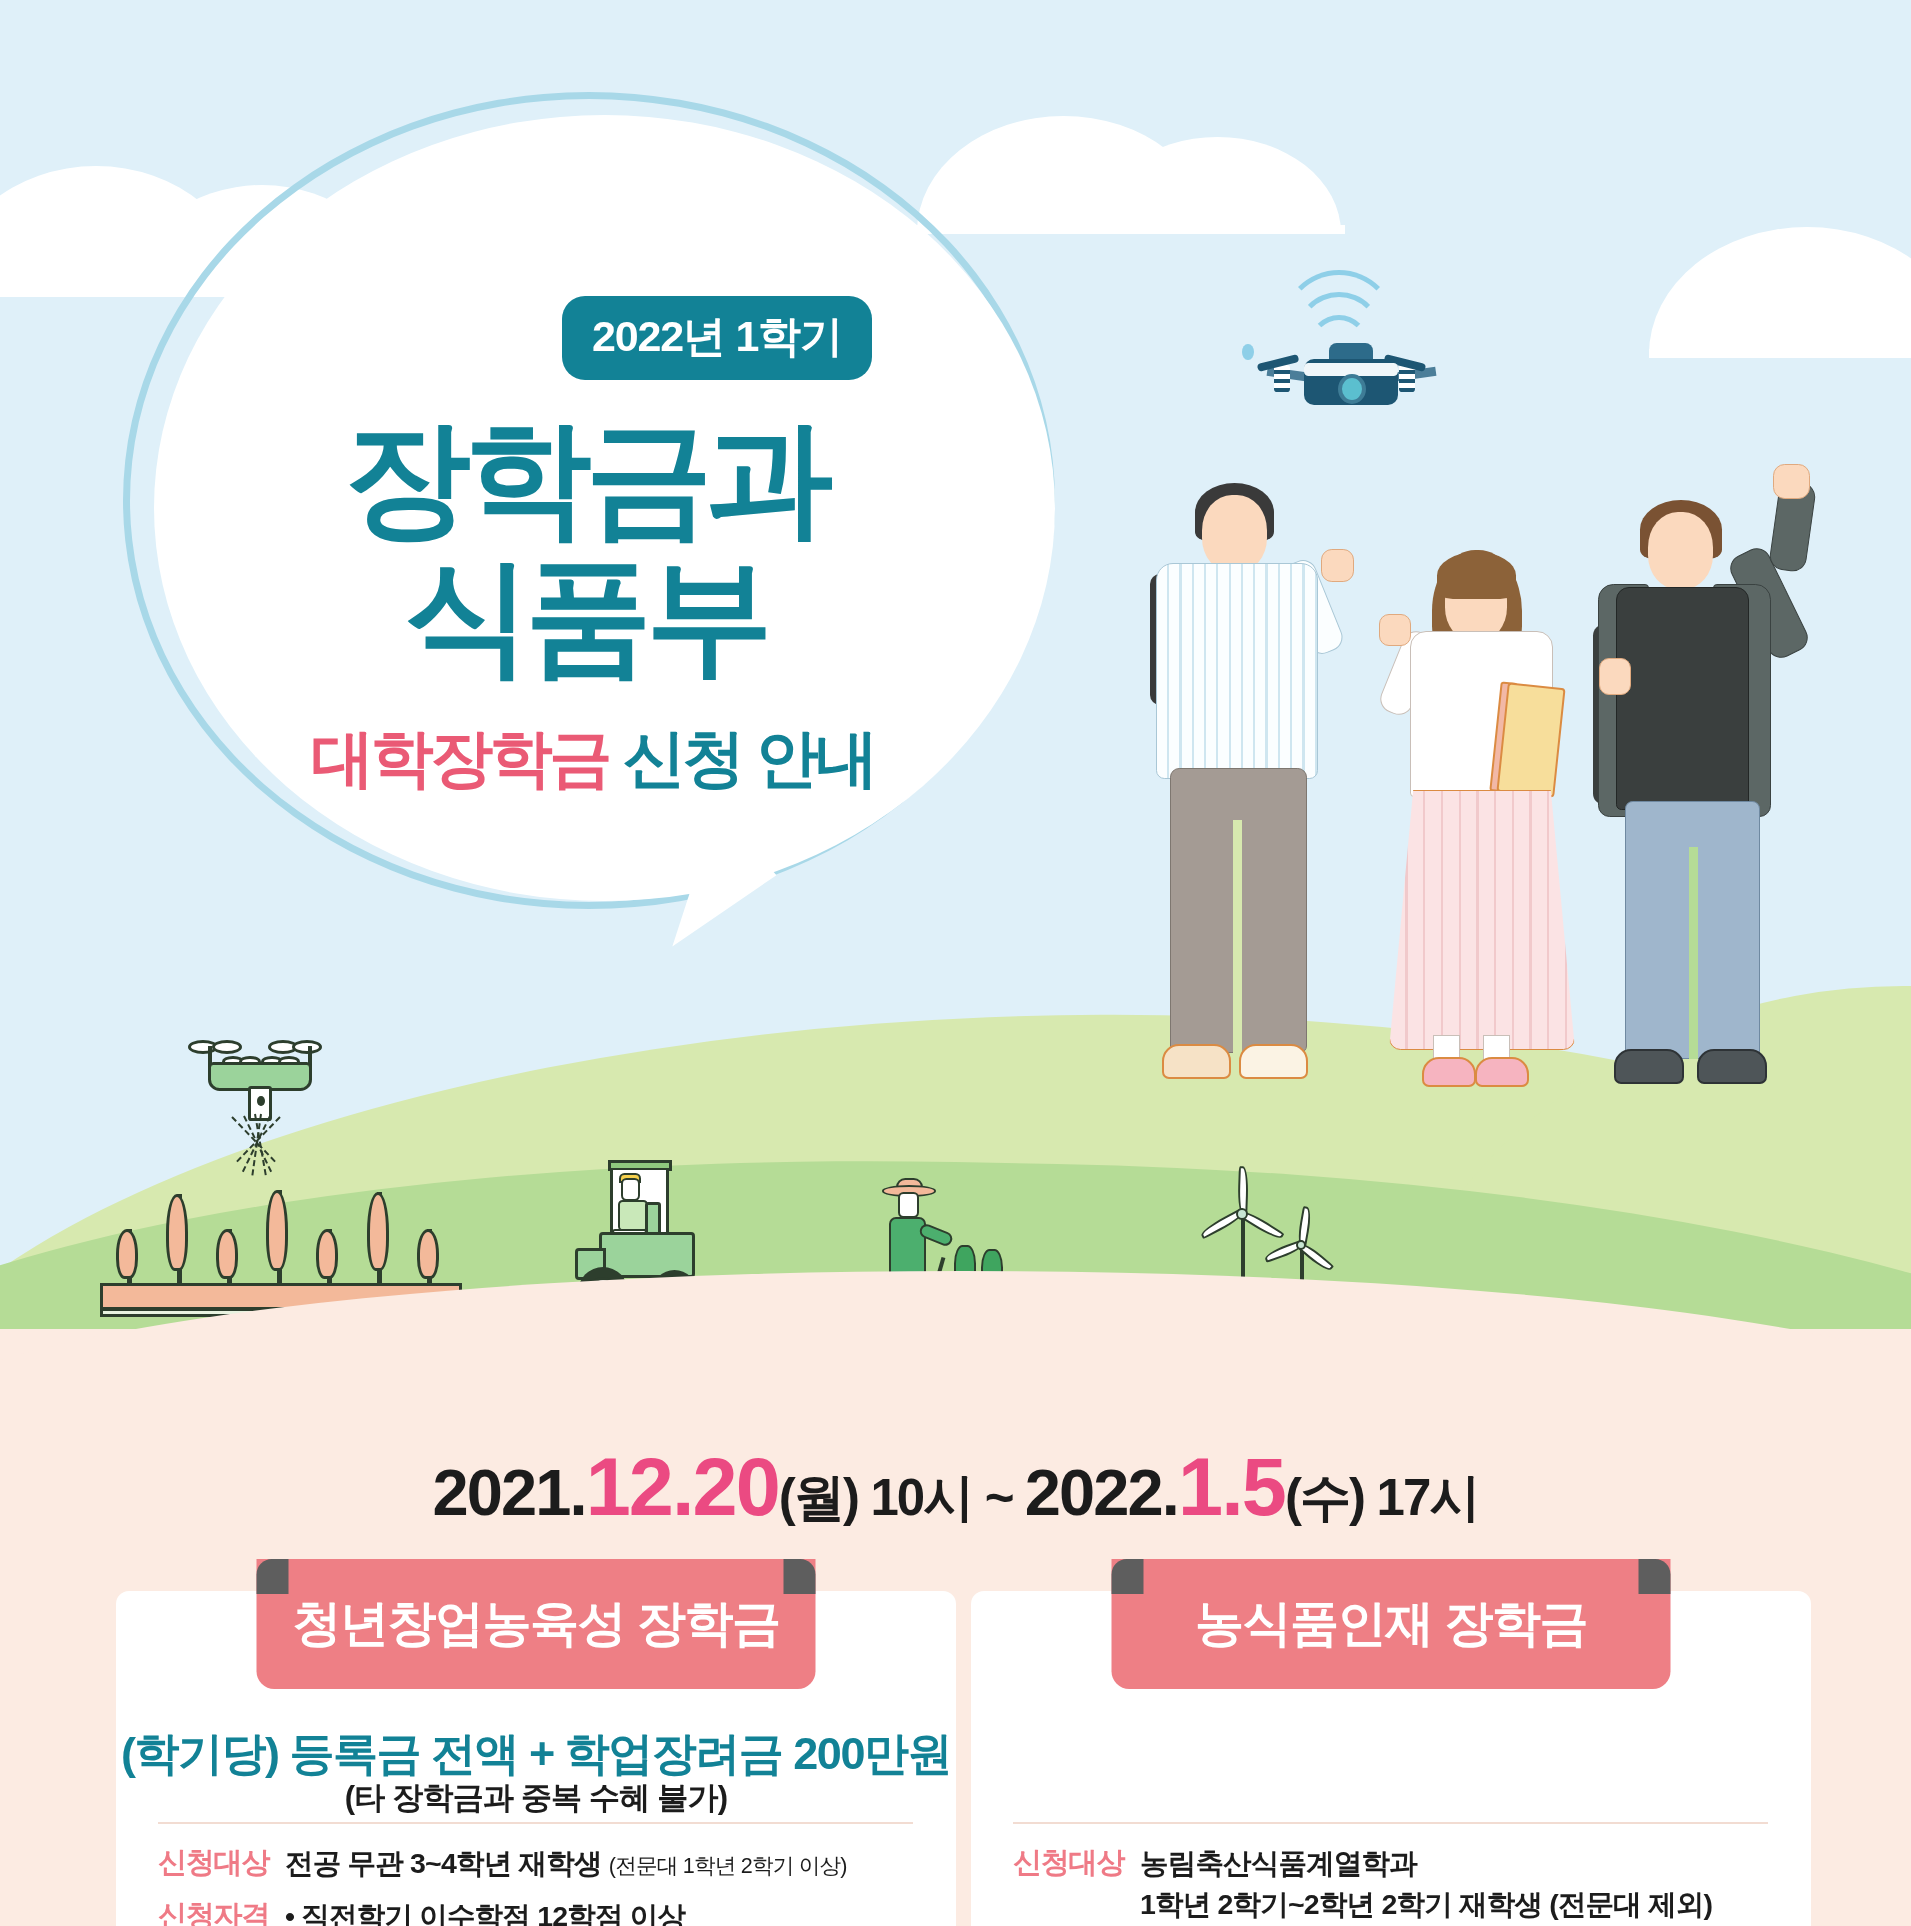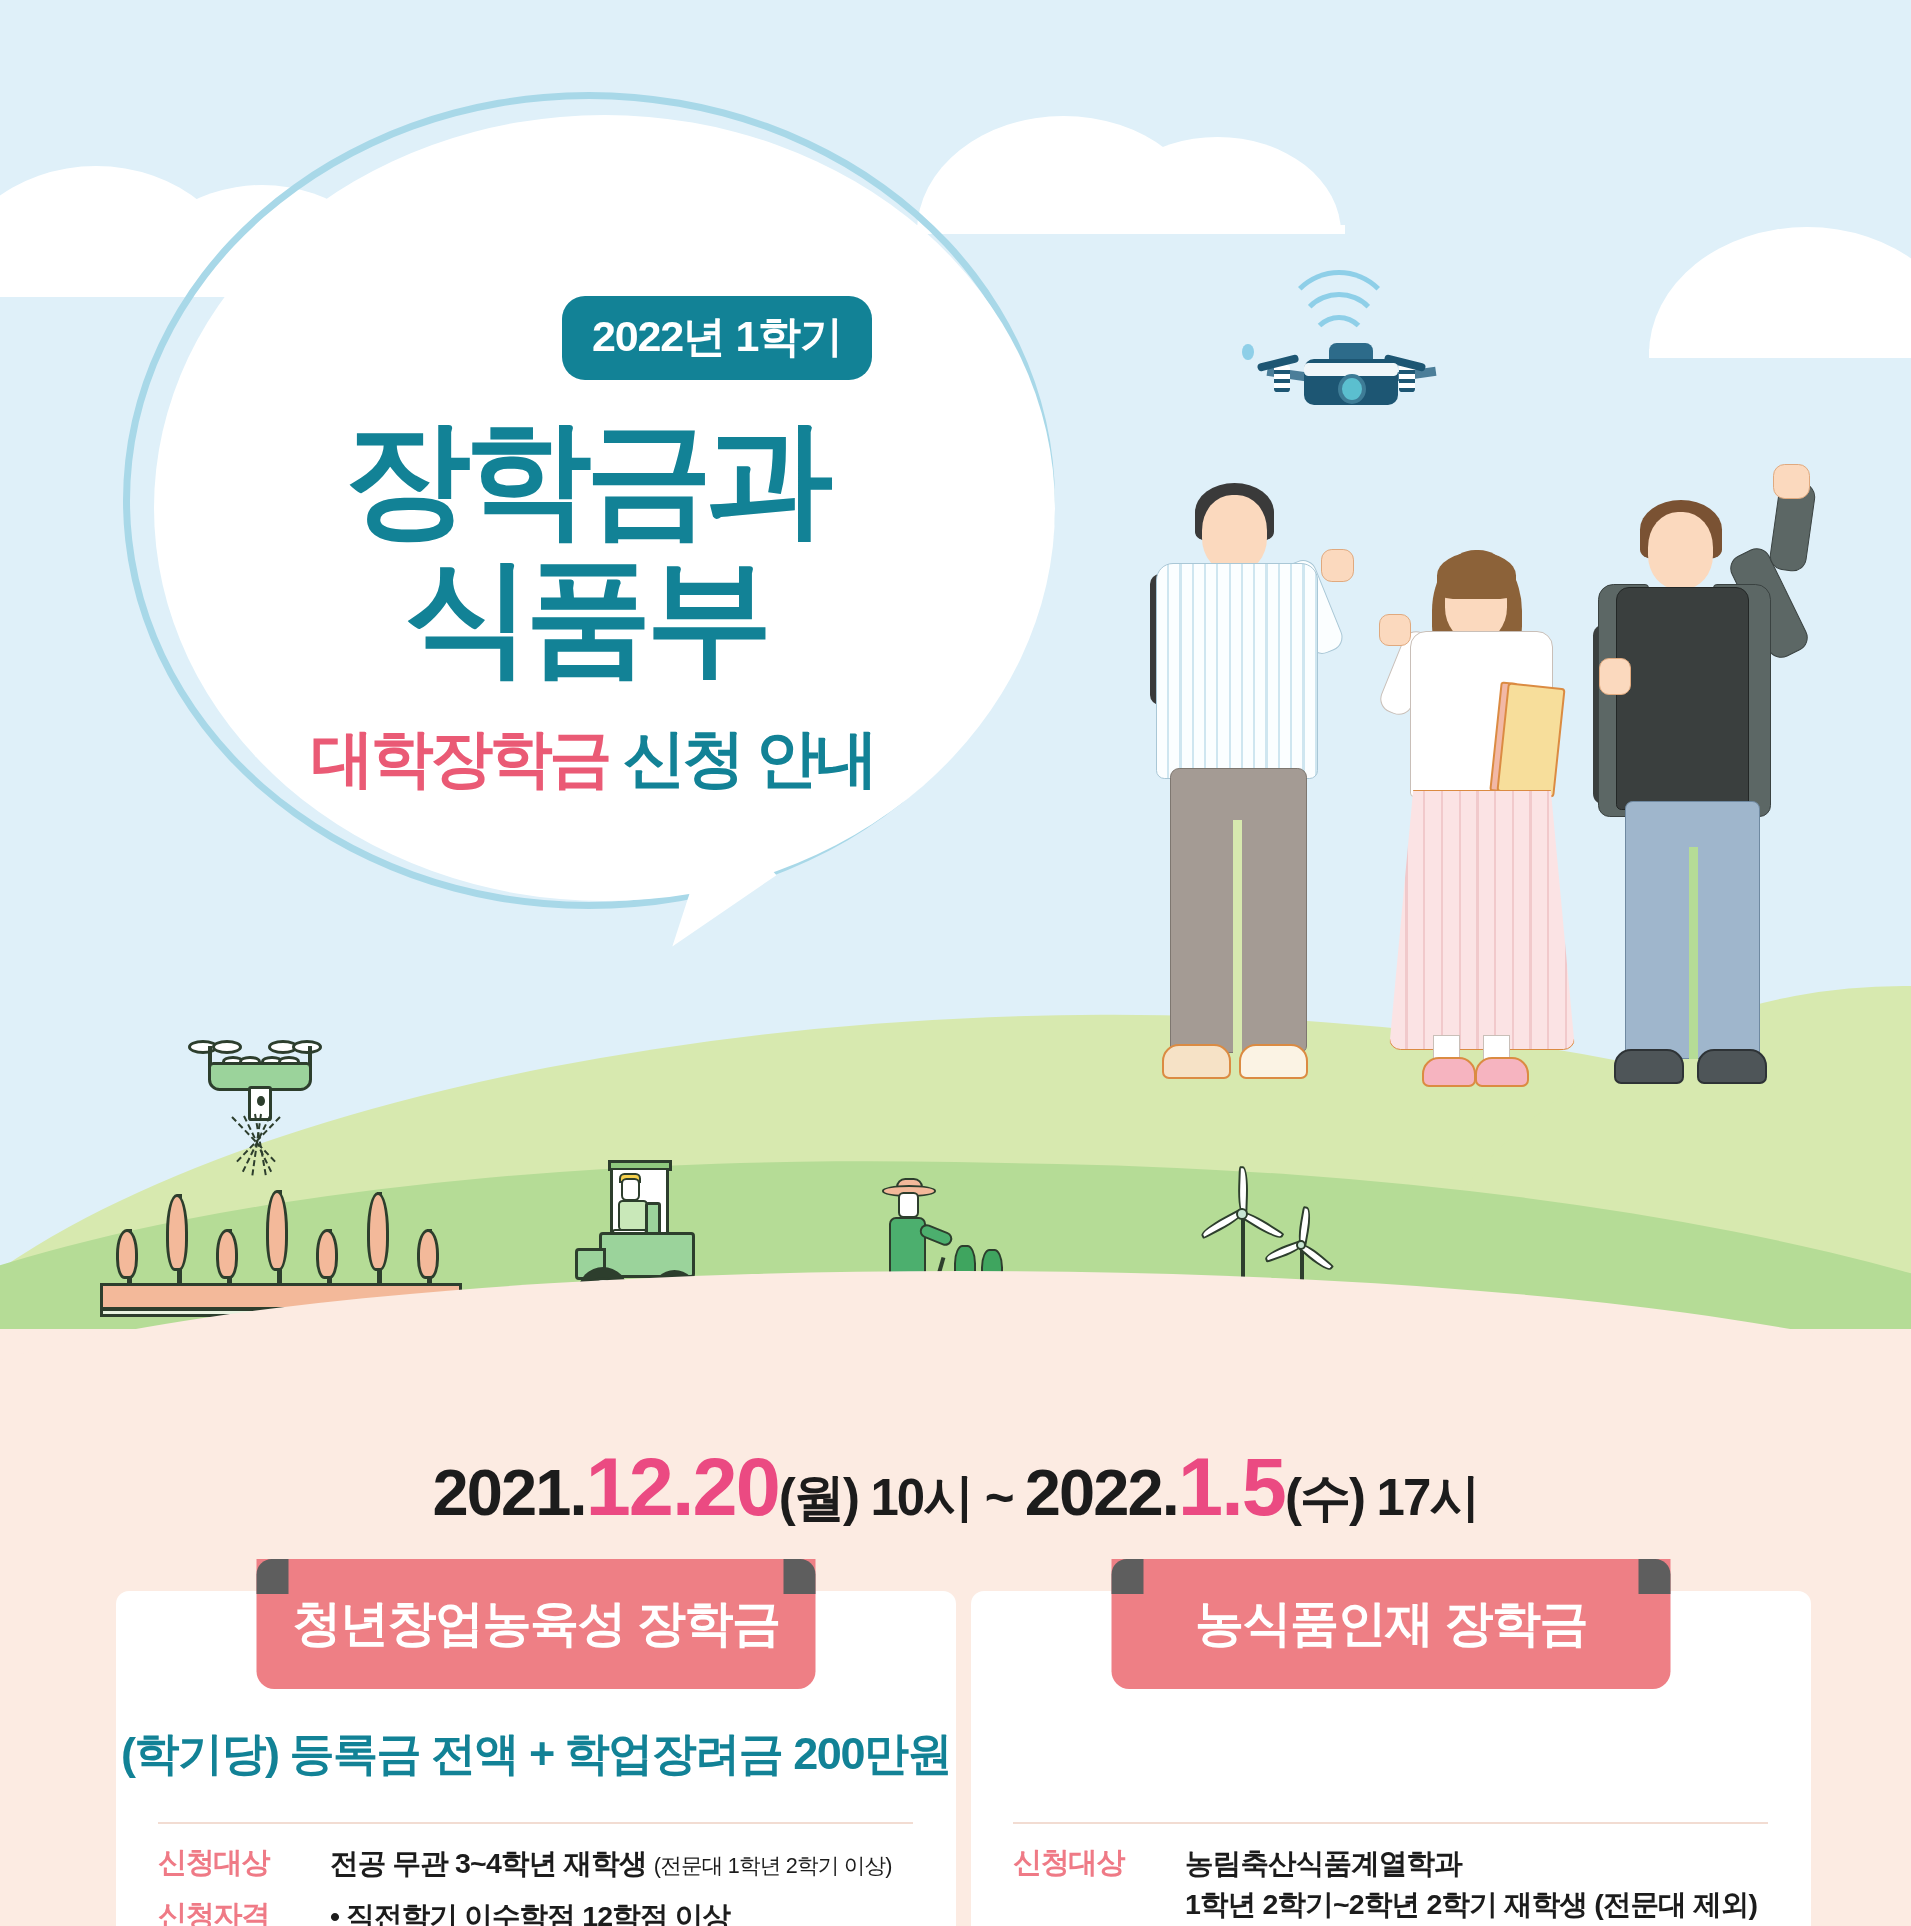--- a/index.html
+++ b/index.html
@@ -225,21 +225,21 @@
 
   .amount { position:absolute; left:0; top:135px; width:100%; text-align:center;
      color:#128296; font-size:45px; font-weight:900; letter-spacing:-1.5px; line-height:1.26; }
   .amount-note { position:absolute; left:0; top:186px; width:100%; text-align:center;
      color:#1C1C1C; font-size:31px; font-weight:600; letter-spacing:-0.8px; }
   .amount2 { position:absolute; left:0; top:131px; width:100%; text-align:center;
      color:#128296; font-size:45px; font-weight:900; letter-spacing:-1.5px; line-height:1.3; }
   .divider { position:absolute; left:42px; width:755px; height:1.9px; background:#F2DCD2; }
 
   .rows { position:absolute; left:42px; width:767px; }
-  .row { display:flex; margin-bottom:17px;gap:45px; }
+  .row { display:flex; margin-bottom:17px; }
   .row-label { width:127px; flex:none; color:#EF7A86; font-size:29px; font-weight:900; letter-spacing:-1.2px; line-height:1.22; }
   .row-body { flex:1; color:#1C1C1C; font-size:28.5px; font-weight:600; letter-spacing:-0.8px; line-height:1.28; }
   .small-note { font-size:21.6px; font-weight:500; }
   .bullet { display:block; text-indent:-14.6px; padding-left:14.6px; margin-bottom:4.6px; }
 </style>
 </head>
 <body>
 
 <div class="poster">
 
@@ -434,20 +434,21 @@
     <span>2021.</span><span class="d-pink">12.20</span><span class="d-sub">(월) 10시 ~ </span><span>2022.</span><span class="d-pink">1.5</span><span class="d-sub">(수) 17시</span>
   </div>
 
   <div class="card card-l">
     <div class="ribbon">
       <div class="ribbon-fold-l"></div>
         <div class="ribbon-fold-r"></div>
       <span class="ribbon-txt">청년창업농육성 장학금</span>
     </div>
     <div class="amount">(학기당) 등록금 전액 + 학업장려금 200만원</div>
+    <div class="amount-note">(타 장학금과 중복 수혜 불가)</div>
     <div class="divider" style="top:231px;"></div>
     <div class="rows" style="top:254px;">
       <div class="row">
         <div class="row-label">신청대상</div>
         <div class="row-body">
           <span>전공 무관 3~4학년 재학생</span>
           <span class="small-note">(전문대 1학년 2학기 이상)</span>
         </div>
       </div>
       <div class="row">

